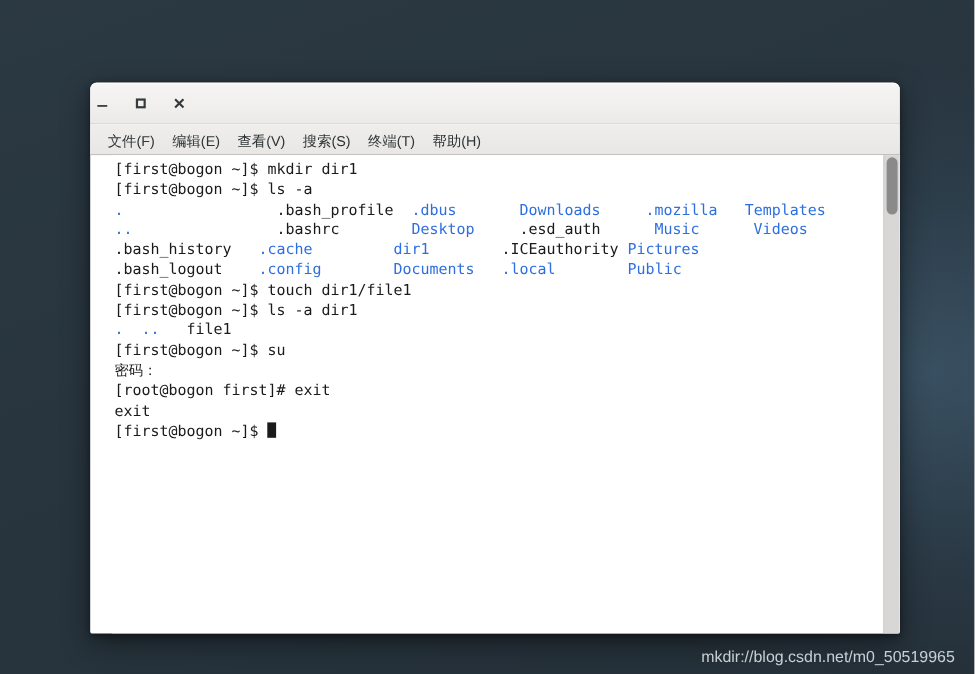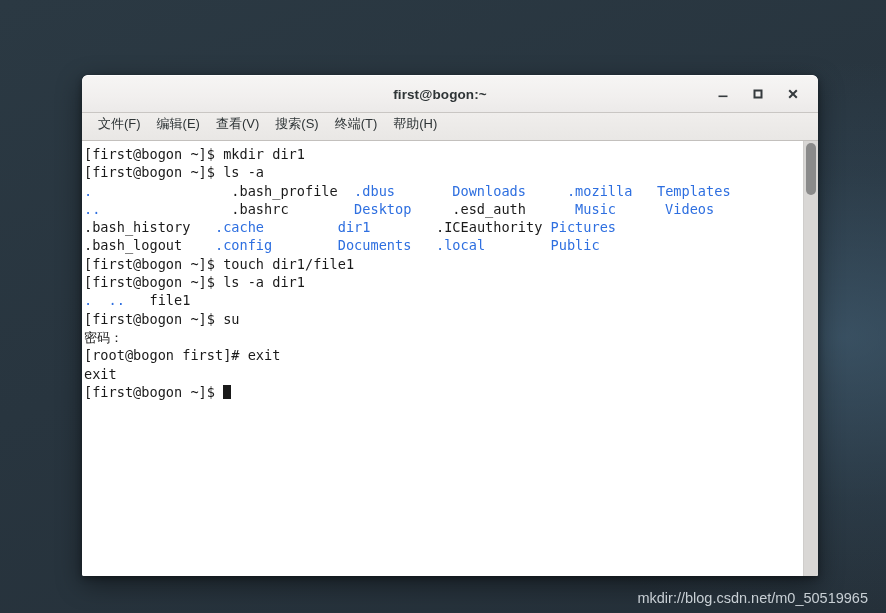--- a/index.html
+++ b/index.html
@@ -79,39 +79,40 @@
   }
   .win-btn svg { display: block; }
 
   
   #menu-bar {
     height: 27px;
     min-height: 27px;
     background: linear-gradient(to bottom, #f0eeec 0%, #e9e7e5 100%);
     border-bottom: 1px solid #c3c0bd;
     display: flex;
-    align-items: flex-start;
+    align-items: flex-end;
     padding-left: 8px;
   }
   .menu-item {
     font-size: 13px;
     color: #2e3436;
     padding: 2px 8px;
     cursor: default;
     user-select: none;
     white-space: nowrap;
   }
 
   
   #terminal-body {
     flex: 1;
     background: #ffffff;
     display: flex;
     overflow: hidden;
     position: relative;
+    margin-left: 20px;
   }
   #terminal-screen {
     flex: 1;
     padding: 4px 0 0 2px;
     font-family: "DejaVu Sans Mono", "Liberation Mono", monospace;
     font-size: 13.6px;
     line-height: 18.3px;
     color: #1a1a1a;
     white-space: pre;
     overflow: hidden;
@@ -162,21 +163,20 @@
   }
 </style>
 </head>
 <body>
 
 <div id="desktop">
 
   <div id="terminal-window">
 
     <div id="title-bar">
-      <div id="window-title">first@bogon:~</div>
       <div class="win-controls">
         <div class="win-btn">
           <svg width="14" height="14" viewBox="0 0 14 14" aria-hidden="true">
             <rect x="2.5" y="8.5" width="9" height="1.6" fill="#353a3d"></rect>
           </svg>
         </div>
         <div class="win-btn">
           <svg width="14" height="14" viewBox="0 0 14 14" aria-hidden="true">
             <rect x="3.5" y="3.5" width="7" height="7" fill="none" stroke="#353a3d" stroke-width="2"></rect>
           </svg>

